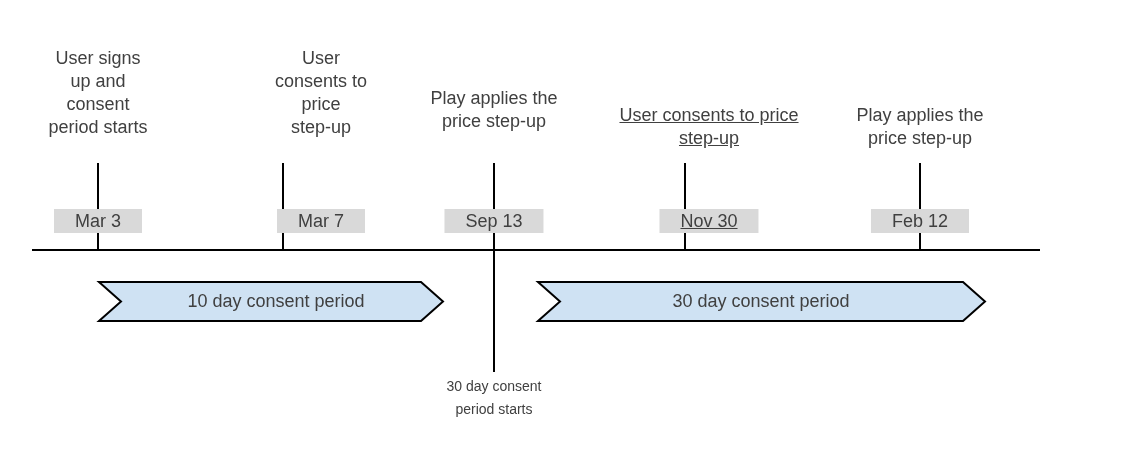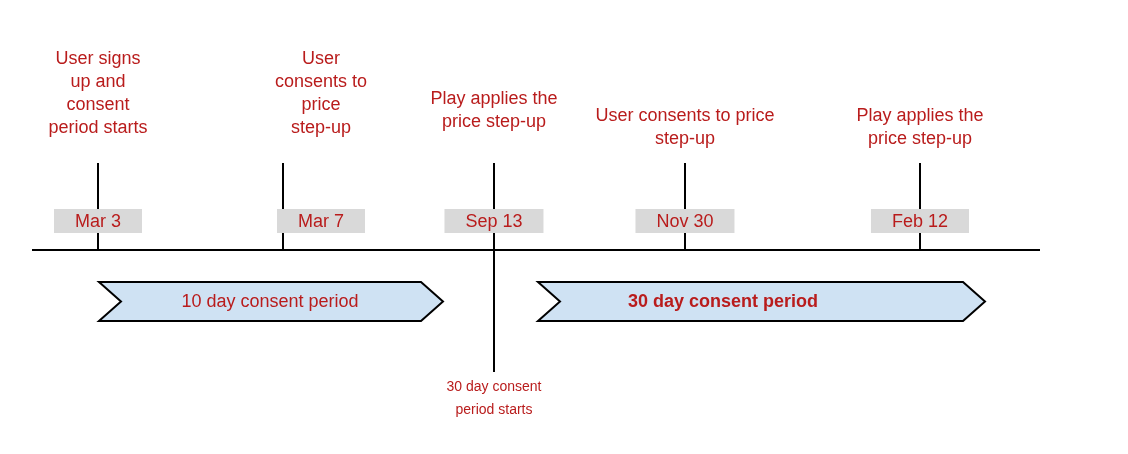--- a/index.html
+++ b/index.html
@@ -5,21 +5,21 @@
   html, body {
     margin: 0;
     padding: 0;
     background: #ffffff;
   }
   .canvas {
     position: relative;
     width: 1040px;
     height: 454px;
     background: #ffffff;
-    color: #b91c1c;
+    color: #404040;
     font-family: "Liberation Sans", "DejaVu Sans", sans-serif;
     overflow: hidden;
   }
   svg.diagram-lines {
     position: absolute;
     left: 0;
     top: 0;
     width: 1128px;
     height: 454px;
   }
@@ -58,29 +58,29 @@
     white-space: pre-line;
     width: max-content;
     top: 375px;
     font-size: 14px;
     line-height: 23px;
   }
   
   .ex1 { left: 98px; }
   .ex2 { left: 283px; margin-left: 38px; }
   .ex3 { left: 494px; }
-  .ex4 { left: 685px; }
+  .ex4 { left: 709px; text-decoration: underline; }
   .ex5 { left: 920px; }
   
   .lt-tall { top: 47px; }
   .lt-mid  { top: 87px; }
   .lt-low  { top: 104px; }
   
-  .bx1 { left: 270px; }
-  .bx2 { left: 723px; font-weight: bold; }
+  .bx1 { left: 276px; }
+  .bx2 { left: 761px; }
 </style>
 </head>
 <body>
 
 <div class="canvas">
 
   <svg class="diagram-lines" viewBox="0 0 1128 454" xmlns="http://www.w3.org/2000/svg">
 
     <line x1="32" y1="250" x2="1098" y2="250" stroke="#000000" stroke-width="2"></line>
 

